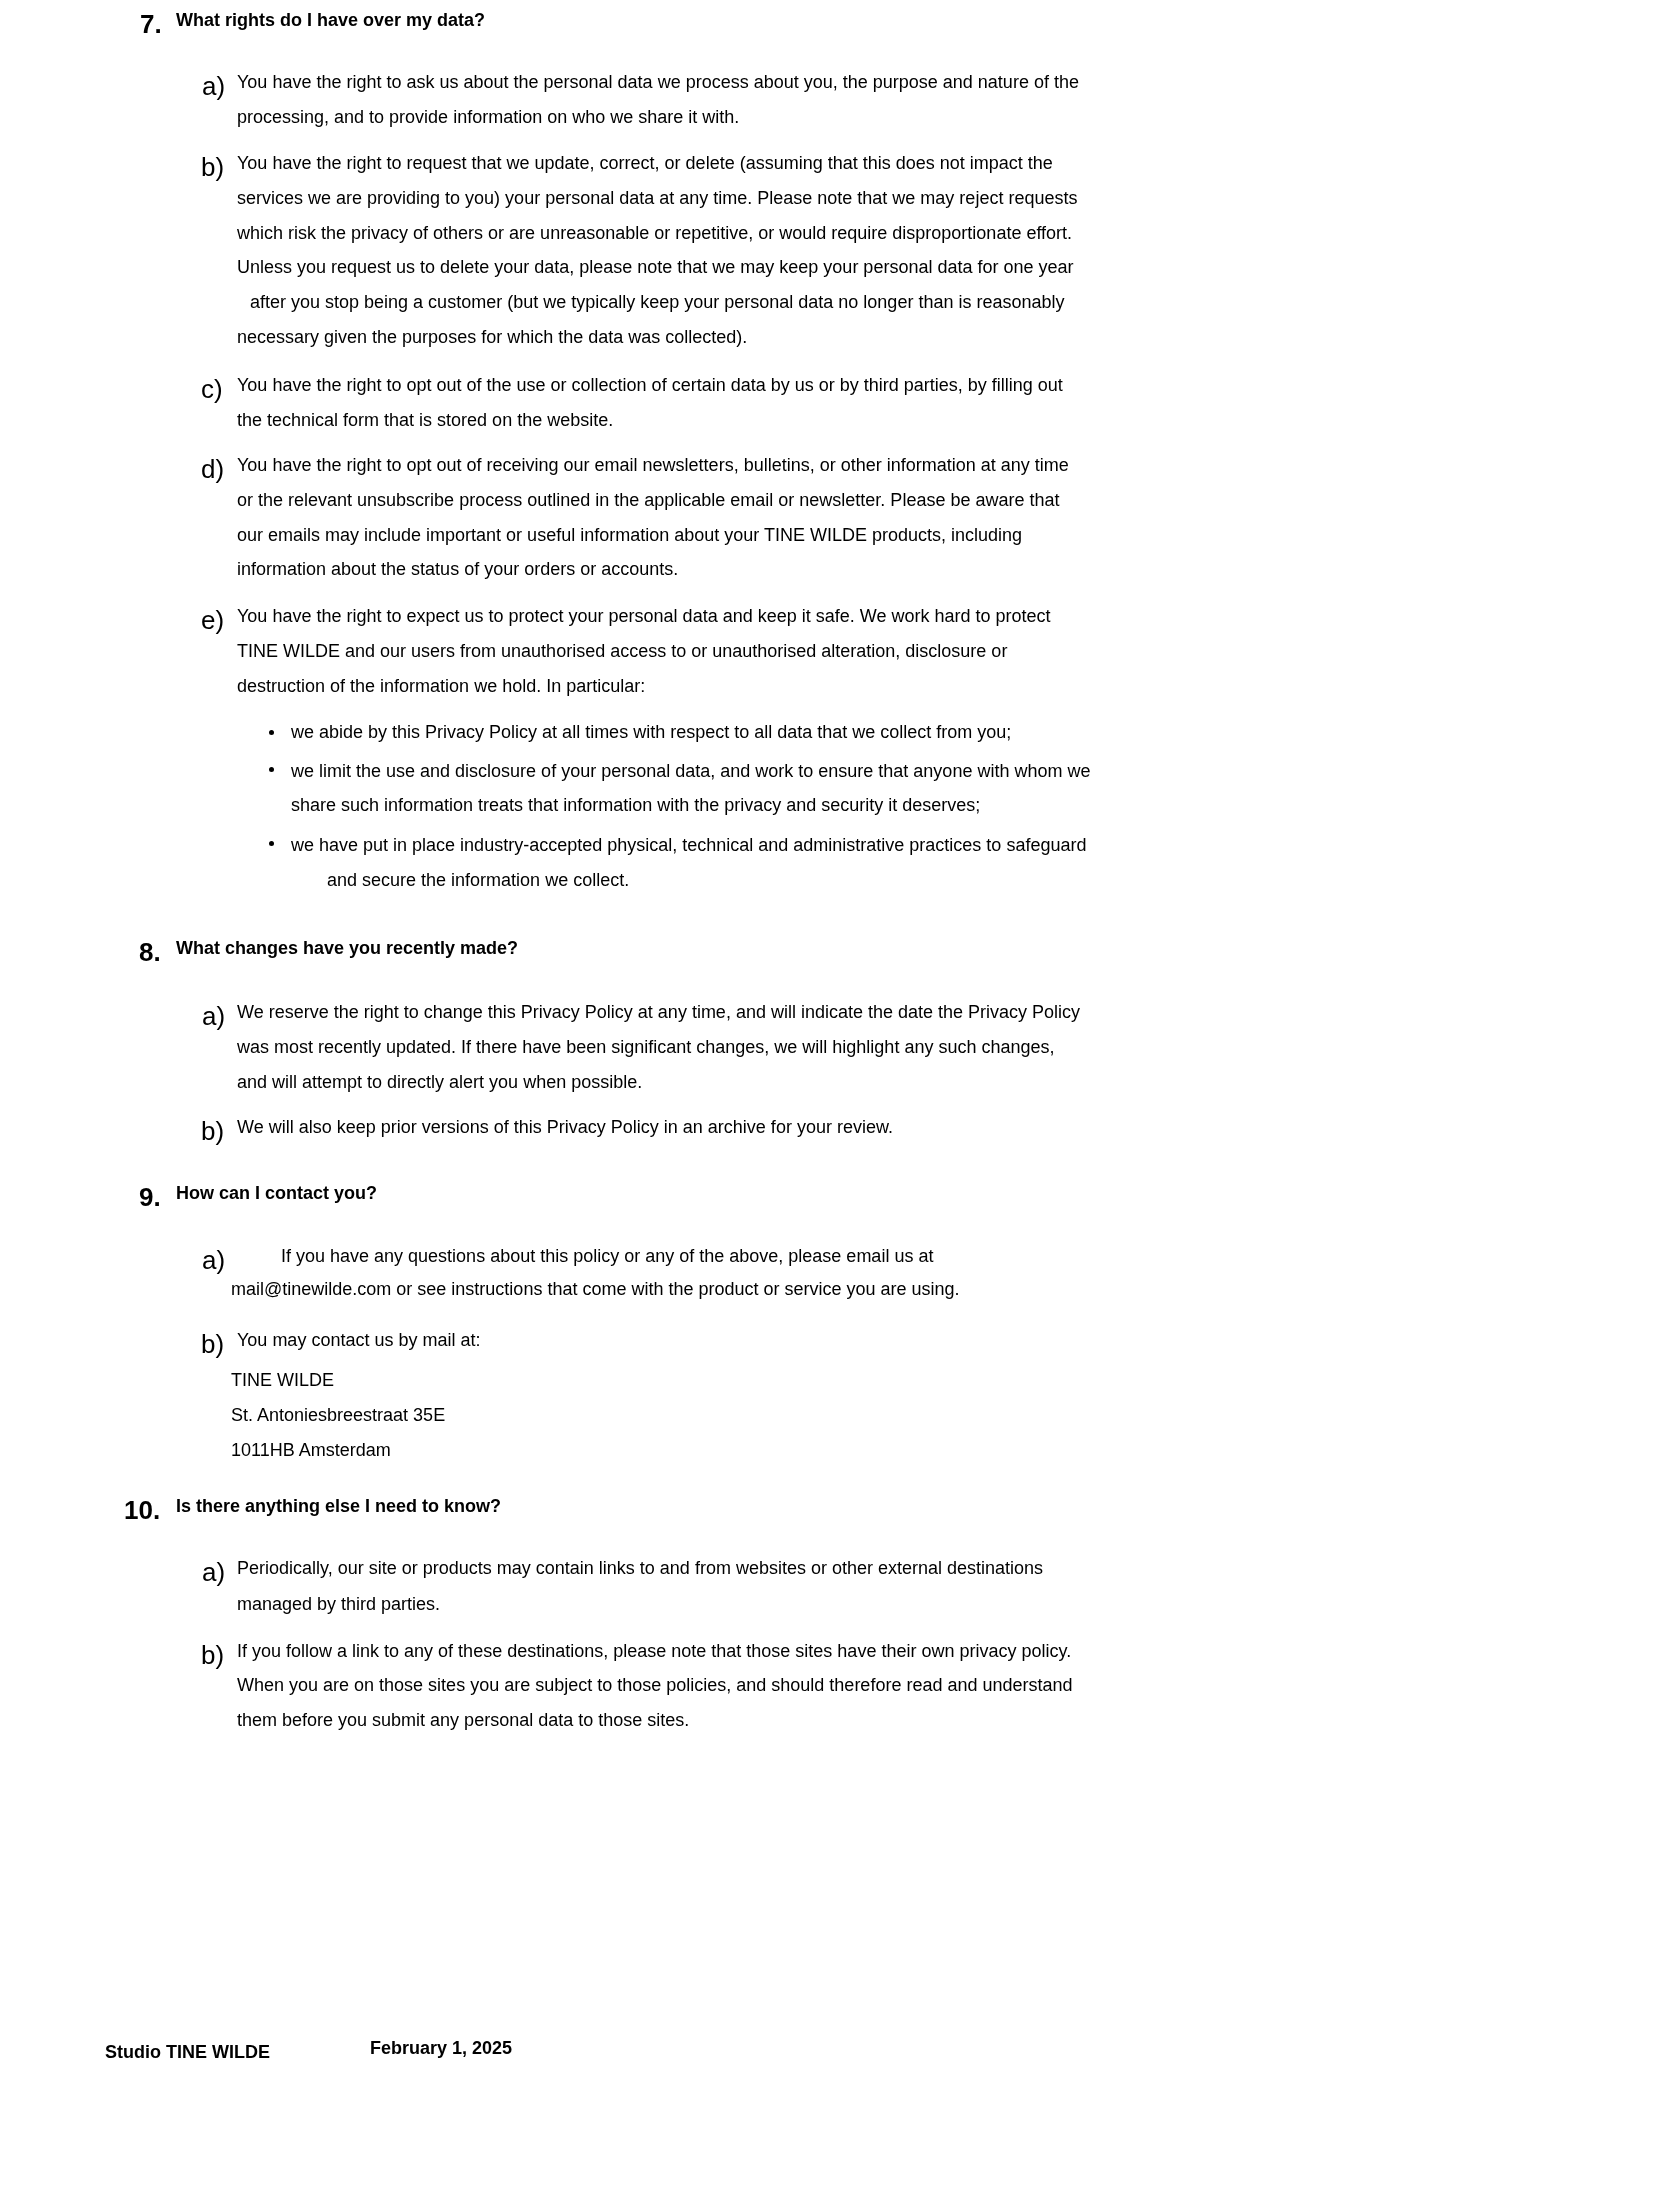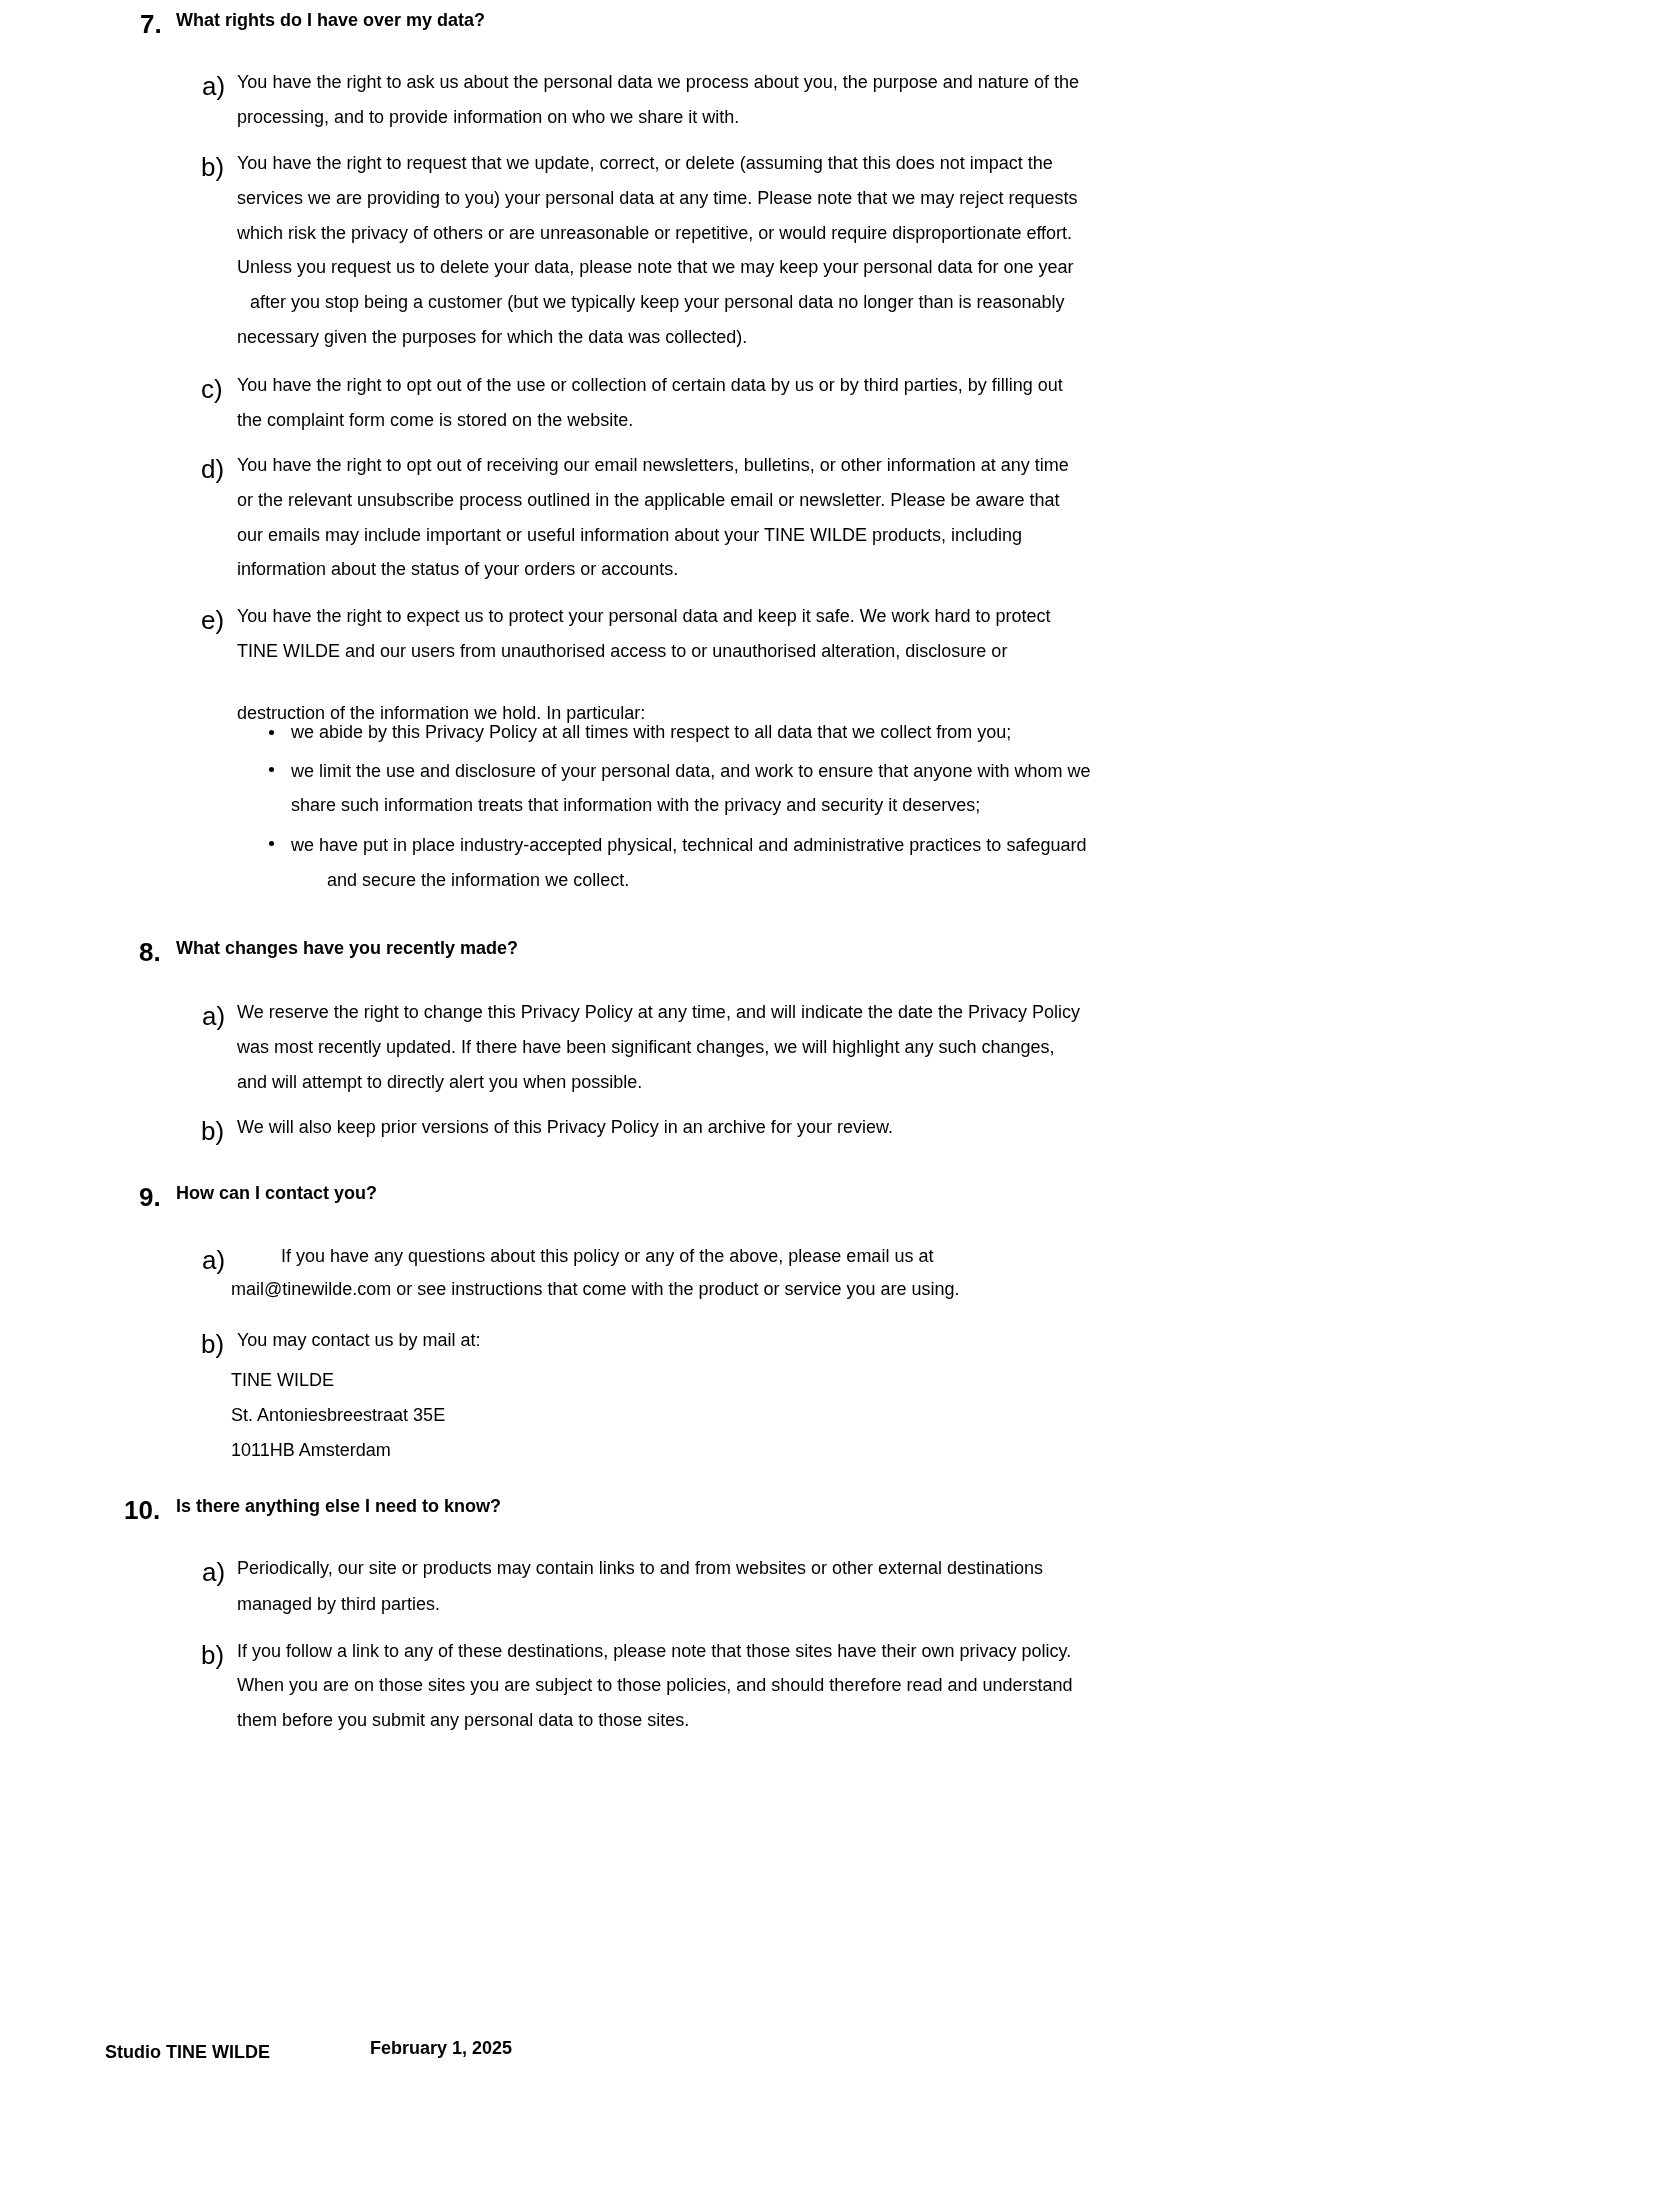--- a/index.html
+++ b/index.html
@@ -29,32 +29,32 @@
     <span class="mark" style="left:201px; top:154px;">b)</span>
     <span class="ln" style="left:237px; top:154px;">You have the right to request that we update, correct, or delete (assuming that this does not impact the</span>
     <span class="ln" style="left:237px; top:189px;">services we are providing to you) your personal data at any time. Please note that we may reject requests</span>
     <span class="ln" style="left:237px; top:224px;">which risk the privacy of others or are unreasonable or repetitive, or would require disproportionate effort.</span>
     <span class="ln" style="left:237px; top:258px;">Unless you request us to delete your data, please note that we may keep your personal data for one year</span>
     <span class="ln" style="left:250px; top:293px;">after you stop being a customer (but we typically keep your personal data no longer than is reasonably</span>
     <span class="ln" style="left:237px; top:328px;">necessary given the purposes for which the data was collected).</span>
 
     <span class="mark" style="left:201px; top:376px;">c)</span>
     <span class="ln" style="left:237px; top:376px;">You have the right to opt out of the use or collection of certain data by us or by third parties, by filling out</span>
-    <span class="ln" style="left:237px; top:411px;">the complaint form come is stored on the website.</span>
+    <span class="ln" style="left:237px; top:411px;">the technical form that is stored on the website.</span>
 
     <span class="mark" style="left:201px; top:456px;">d)</span>
     <span class="ln" style="left:237px; top:456px;">You have the right to opt out of receiving our email newsletters, bulletins, or other information at any time</span>
     <span class="ln" style="left:237px; top:491px;">or the relevant unsubscribe process outlined in the applicable email or newsletter. Please be aware that</span>
     <span class="ln" style="left:237px; top:526px;">our emails may include important or useful information about your TINE WILDE products, including</span>
     <span class="ln" style="left:237px; top:560px;">information about the status of your orders or accounts.</span>
 
     <span class="mark" style="left:201px; top:607px;">e)</span>
     <span class="ln" style="left:237px; top:607px;">You have the right to expect us to protect your personal data and keep it safe. We work hard to protect</span>
     <span class="ln" style="left:237px; top:642px;">TINE WILDE and our users from unauthorised access to or unauthorised alteration, disclosure or</span>
-    <span class="ln" style="left:237px; top:677px;margin-top:27px;">destruction of the information we hold. In particular:</span>
+    <span class="ln" style="left:237px; top:677px;">destruction of the information we hold. In particular:</span>
 
     <span class="bullet" style="left:269px; top:730px;"></span>
     <span class="ln" style="left:291px; top:723px;">we abide by this Privacy Policy at all times with respect to all data that we collect from you;</span>
 
     <span class="bullet" style="left:269px; top:767px;"></span>
     <span class="ln" style="left:291px; top:762px;">we limit the use and disclosure of your personal data, and work to ensure that anyone with whom we</span>
     <span class="ln" style="left:291px; top:796px;">share such information treats that information with the privacy and security it deserves;</span>
 
     <span class="bullet" style="left:269px; top:841px;"></span>
     <span class="ln" style="left:291px; top:836px;">we have put in place industry-accepted physical, technical and administrative practices to safeguard</span>

